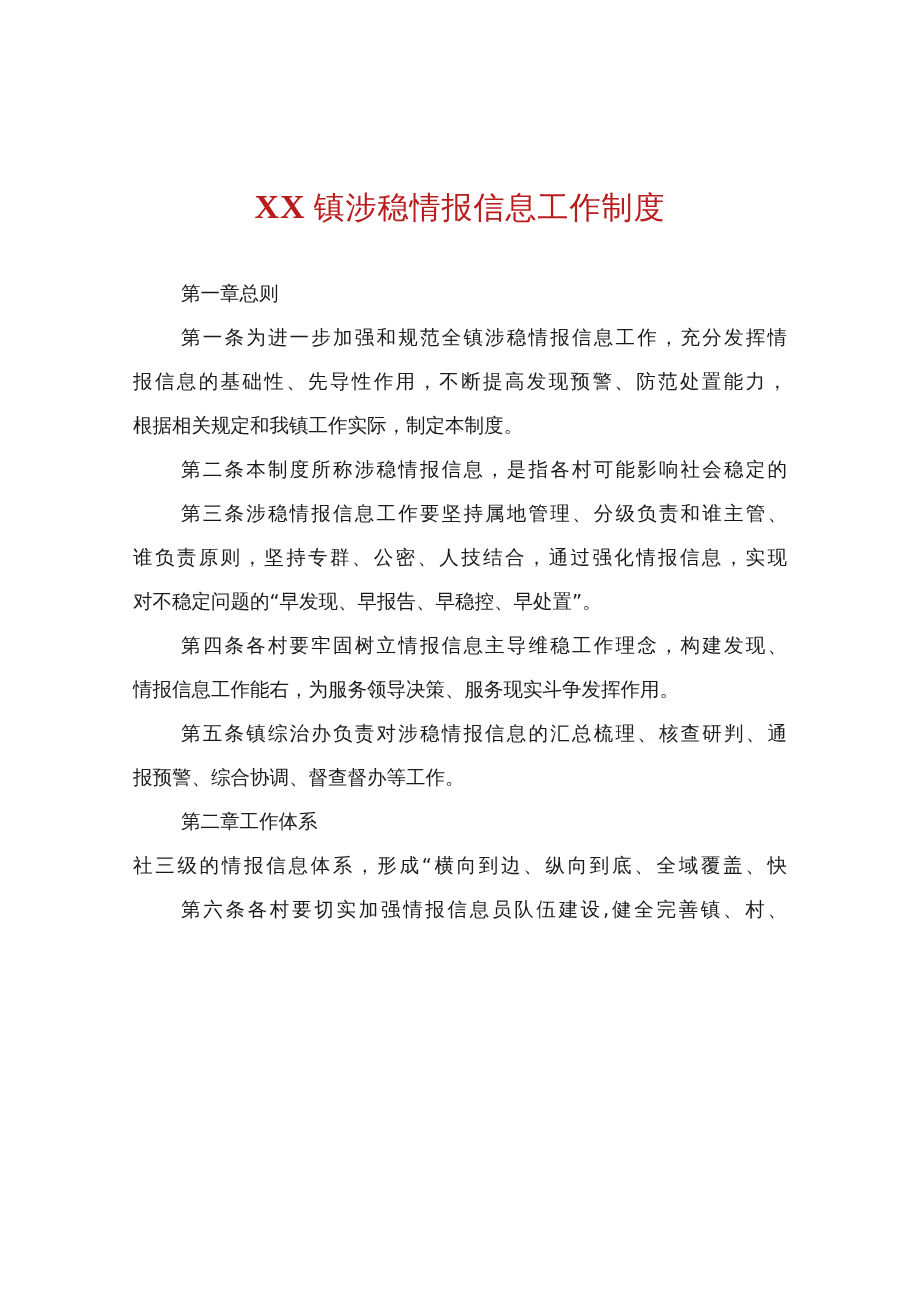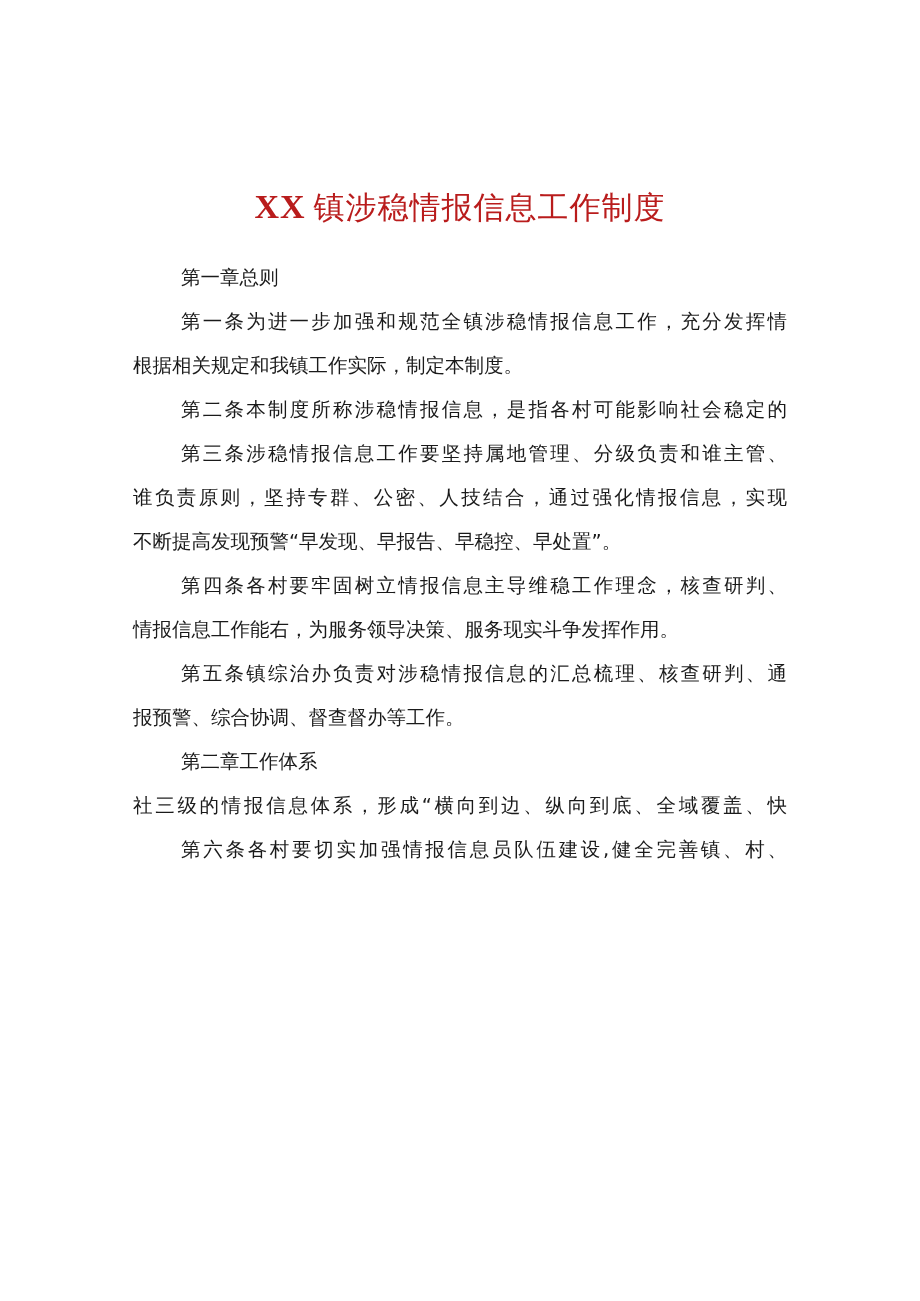--- a/index.html
+++ b/index.html
@@ -2,44 +2,45 @@
 <html><head>
   <meta charset="utf-8">
   <style>
     html, body { margin: 0; padding: 0; background: #ffffff; }
     body { width: 920px; height: 1301px; position: relative; overflow: hidden;
            font-family: "DejaVu Sans", "Liberation Sans", sans-serif; color: #1a1a1a; }
     .page { position: absolute; left: 0; top: 0; width: 920px; height: 1301px; background: #fff; }
     .title { position: absolute; top: 178px; left: 0; width: 920px; text-align: center;
              font-size: 31px; line-height: 44px; color: #b91c1c; letter-spacing: 1px; margin-top: 7px; }
     .title .xx { font-family: "Liberation Serif", "DejaVu Serif", serif; font-weight: bold; font-size: 34px; margin-right: 8px; }
-    .body { position: absolute; top: 256px; left: 133px; width: 654px; }
+    .body { position: absolute; top: 272px; left: 133px; width: 654px; }
     .line { height: 44px; line-height: 44px; font-size: 19.5px; white-space: nowrap;
             text-align: justify; text-align-last: justify; letter-spacing: 0; color: #1a1a1a; }
     .line.indent { padding-left: 48px; }
     .line.last { text-align-last: left; }
     .line.heading { text-align-last: left; }
   </style>
 </head>
 <body>
 
 <div class="page">
   <div class="title">
     <span class="xx">XX</span><span>镇涉稳情报信息工作制度</span>
   </div>
 
   <div class="body">
     <div class="line indent heading">第一章总则</div>
     <div class="line indent">第一条为进一步加强和规范全镇涉稳情报信息工作，充分发挥情</div>
+    <div class="line">报信息的基础性、先导性作用，不断提高发现预警、防范处置能力，</div>
     <div class="line last">根据相关规定和我镇工作实际，制定本制度。</div>
     <div class="line indent">第二条本制度所称涉稳情报信息，是指各村可能影响社会稳定的</div>
     <div class="line indent">第三条涉稳情报信息工作要坚持属地管理、分级负责和谁主管、</div>
     <div class="line">谁负责原则，坚持专群、公密、人技结合，通过强化情报信息，实现</div>
-    <div class="line last">不断提高发现预警“早发现、早报告、早稳控、早处置”。</div>
-    <div class="line indent">第四条各村要牢固树立情报信息主导维稳工作理念，核查研判、</div>
+    <div class="line last">对不稳定问题的“早发现、早报告、早稳控、早处置”。</div>
+    <div class="line indent">第四条各村要牢固树立情报信息主导维稳工作理念，构建发现、</div>
     <div class="line last">情报信息工作能右，为服务领导决策、服务现实斗争发挥作用。</div>
     <div class="line indent">第五条镇综治办负责对涉稳情报信息的汇总梳理、核查研判、通</div>
     <div class="line last">报预警、综合协调、督查督办等工作。</div>
     <div class="line indent heading">第二章工作体系</div>
     <div class="line">社三级的情报信息体系，形成“横向到边、纵向到底、全域覆盖、快</div>
     <div class="line indent">第六条各村要切实加强情报信息员队伍建设,健全完善镇、村、</div>
   </div>
 </div>
 
 </body></html>

